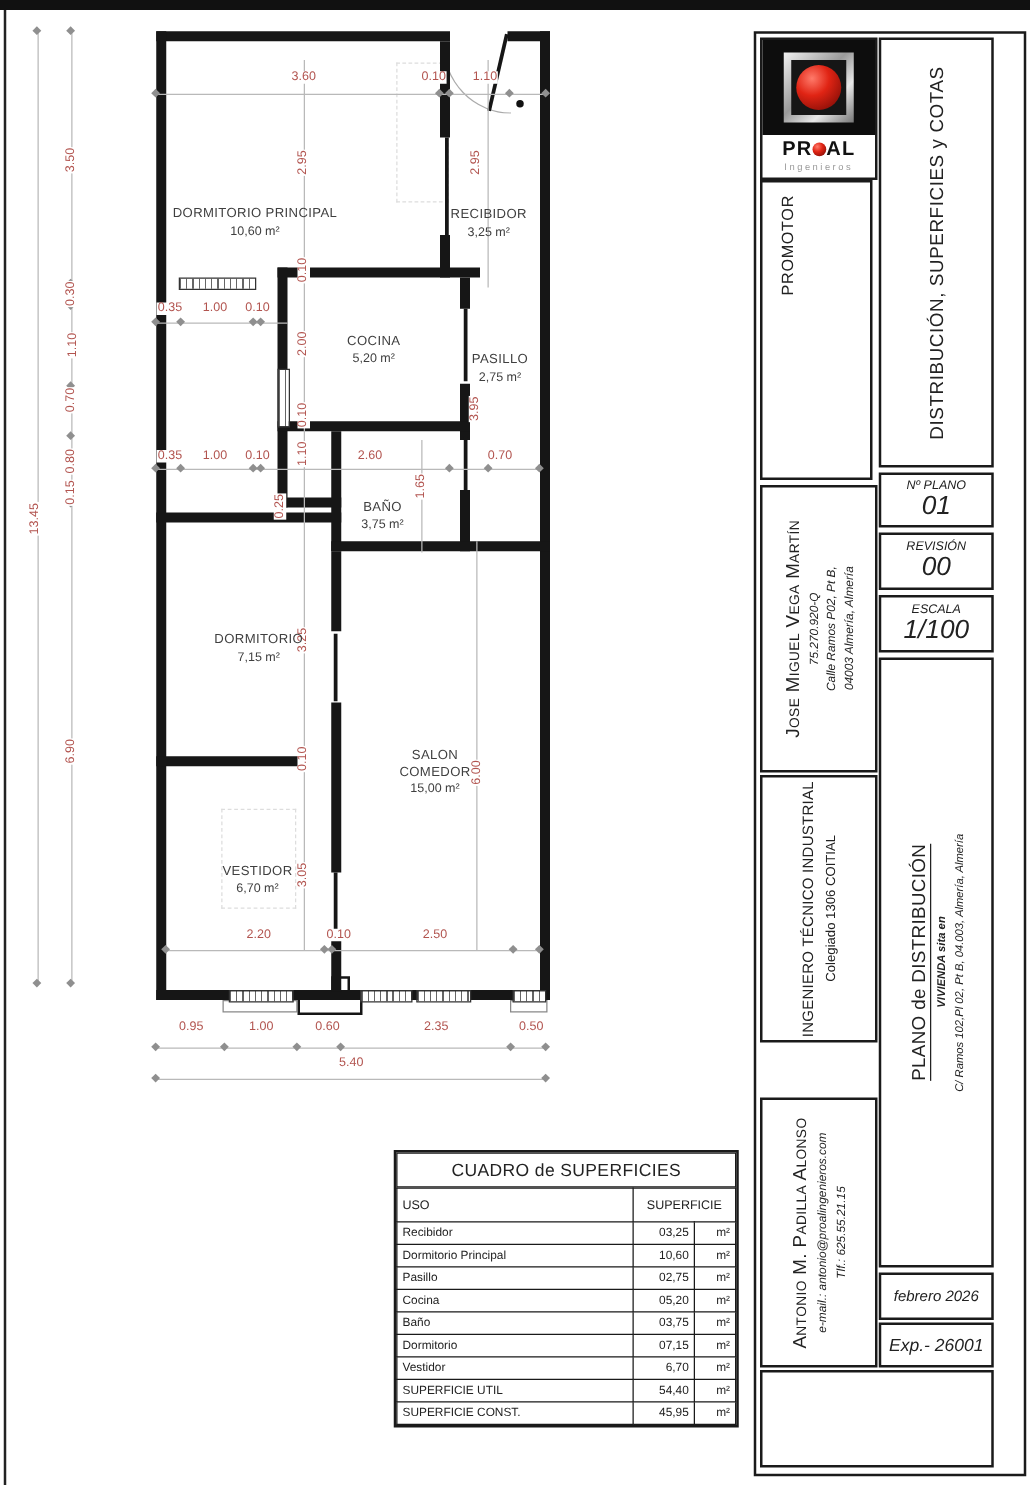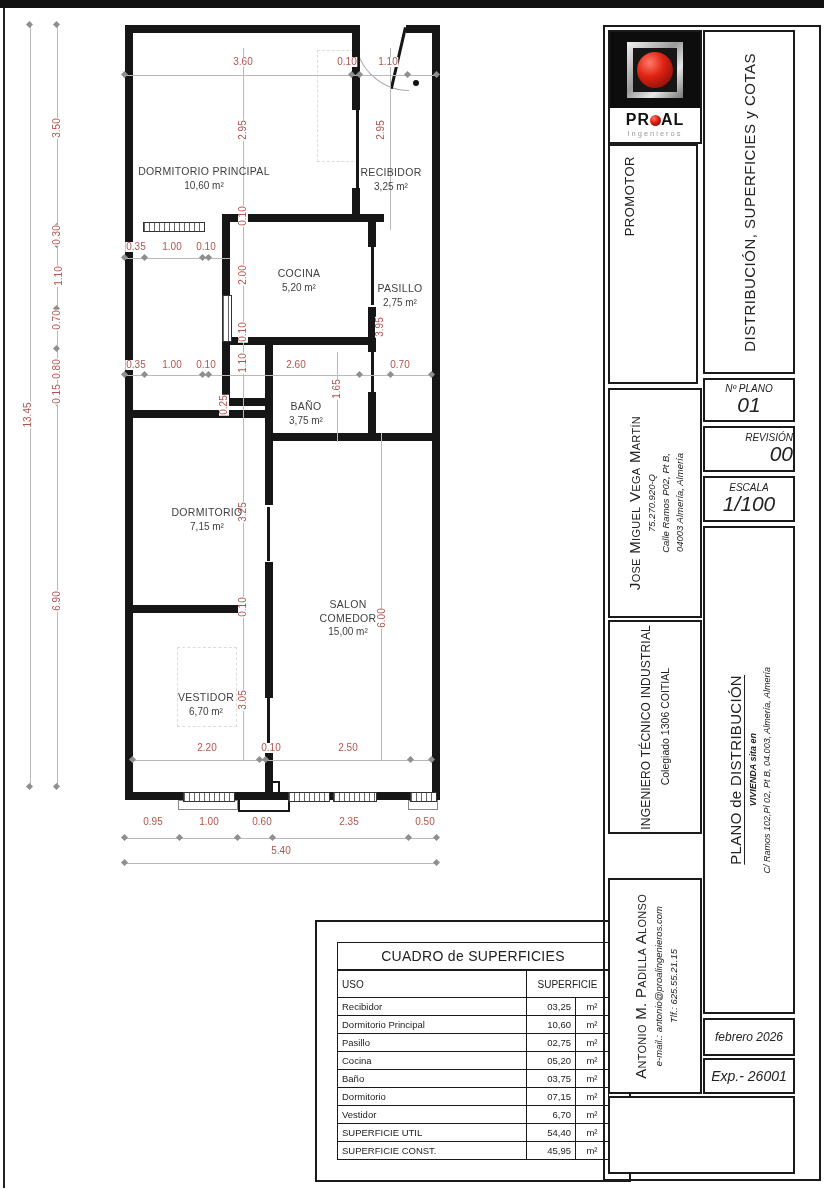--- a/index.html
+++ b/index.html
@@ -24,28 +24,28 @@
   .win{position:absolute;background:repeating-linear-gradient(90deg,#666 0 1px,#fff 1px 5px);border:1px solid #333;}
   .leaf{position:absolute;background:#161616;}
   .ghost{position:absolute;border:1px dashed #ddd;}
   .sill{position:absolute;border:1px solid #888;background:#fff;}
   .step{position:absolute;border:2px solid #161616;background:#fff;}
   .arc{position:absolute;border-left:1px solid #aaa;border-bottom:1px solid #aaa;
        border-bottom-left-radius:100% 100%;}
   .knob{position:absolute;width:6px;height:6px;border-radius:50%;background:#111;}
 
   
-  .tblwrap{left:315px;top:920px;width:272px;border:2px solid #1a1a1a;padding:20px;background:#fff;}
+  .tblwrap{left:315px;top:920px;width:272px;border:2px solid #1a1a1a;padding:0;background:#fff;}
   .tbl-title{border:1.5px solid #1a1a1a;text-align:center;font-size:14px;padding:5px 0;letter-spacing:.3px;}
   table.sup{border-collapse:collapse;width:100%;margin-top:0;}
   table.sup td,table.sup th{border:1.2px solid #1a1a1a;font-weight:normal;font-size:9.5px;padding:3px 4px;color:#222;}
   table.sup th{height:20px;font-size:10px;text-align:left;}
   th.sup-h{text-align:center !important;}
   td.val{text-align:right;width:40px;}
-  td.unit{text-align:center;width:24px;}
+  td.unit{text-align:right;width:24px;}
 
   
   .tb{border:2px solid #1a1a1a;background:#fff;}
   .outer{left:603px;top:25px;width:214px;height:1152px;border:2px solid #1a1a1a;}
   .vtext{writing-mode:vertical-rl;transform:rotate(180deg);white-space:nowrap;}
   .vbox{display:flex;flex-direction:row;align-items:center;justify-content:center;}
   .promotor{align-items:flex-start;justify-content:flex-start;padding:10px 0 0 12px;box-sizing:border-box;}
   .promotor .vtext{font-size:13px;letter-spacing:.5px;}
   .ownername{font-variant:small-caps;font-size:15px;letter-spacing:.3px;}
   .small-it{font-size:9.5px;font-style:italic;}
@@ -350,21 +350,21 @@
 
 <div class="abs tb vbox" style="left:703px;top:30px;width:88px;height:340px;">
   <div class="vtext bigtitle">DISTRIBUCIÓN, SUPERFICIES y COTAS</div>
 </div>
 
 <div class="abs tb numbox" style="left:703px;top:378px;width:88px;height:40px;">
   <div class="numlbl">Nº PLANO</div>
   <div class="numval">01</div>
 </div>
 
-<div class="abs tb numbox" style="left:703px;top:426px;width:88px;height:42px;text-align:right;">
+<div class="abs tb numbox" style="left:703px;top:426px;width:88px;height:42px;">
   <div class="numlbl">REVISIÓN</div>
   <div class="numval">00</div>
 </div>
 
 <div class="abs tb numbox" style="left:703px;top:476px;width:88px;height:42px;">
   <div class="numlbl">ESCALA</div>
   <div class="numval">1/100</div>
 </div>
 
 <div class="abs tb vbox" style="left:703px;top:526px;width:88px;height:484px;gap:4px;">

